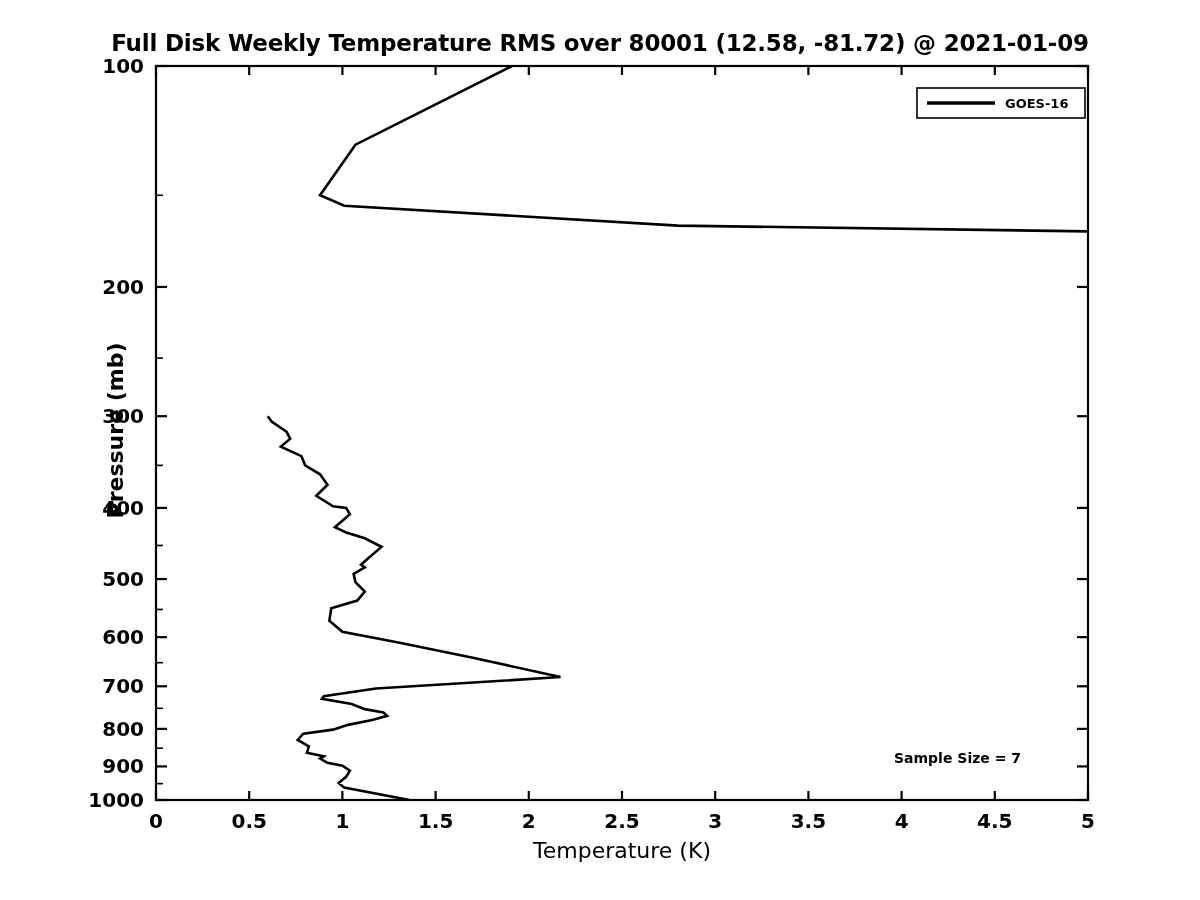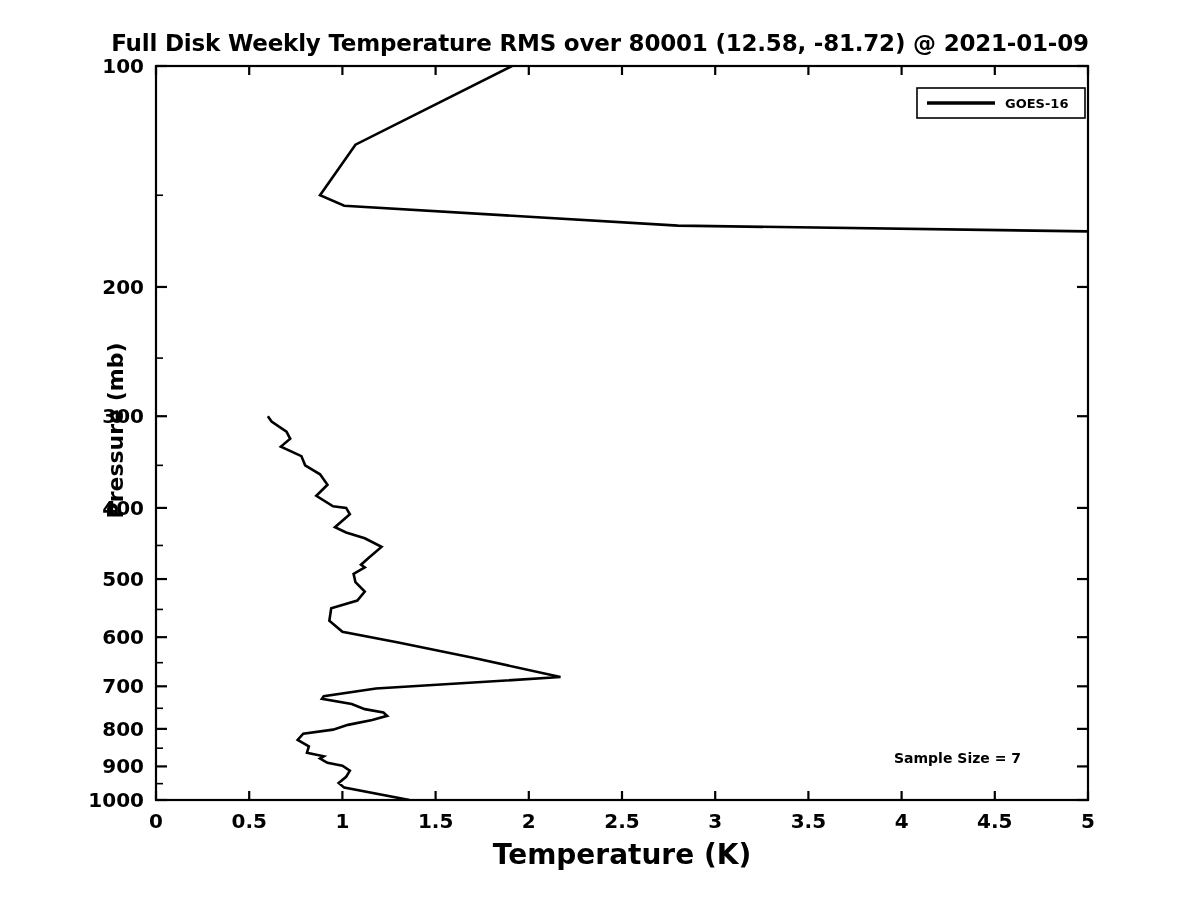--- a/index.html
+++ b/index.html
@@ -25,21 +25,21 @@
     left:-60px;top:calc(50% - 15px);
     width:300px;text-align:center;
     transform:rotate(-90deg);
     transform-origin:center center;
     font-size:22px;font-weight:bold;color:#000;
   }
   .ylabel-wrap{position:absolute;left:25px;top:66px;width:40px;height:734px;}
 
   .xlabel{
     position:absolute;left:156px;top:838px;width:932px;
-    text-align:center;font-size:28px;font-weight:bold;color:#000;
+    text-align:center;font-size:22px;font-weight:normal;color:#000;
   }
 
   .tick-text{font-family:"DejaVu Sans",sans-serif;font-size:20px;font-weight:bold;fill:#000;}
   .legend-text{font-family:"DejaVu Sans",sans-serif;font-size:13px;font-weight:bold;fill:#000;}
   .note-text{font-family:"DejaVu Sans",sans-serif;font-size:14px;font-weight:bold;fill:#000;}
 </style>
 </head>
 <body>
 
 <div id="root">

